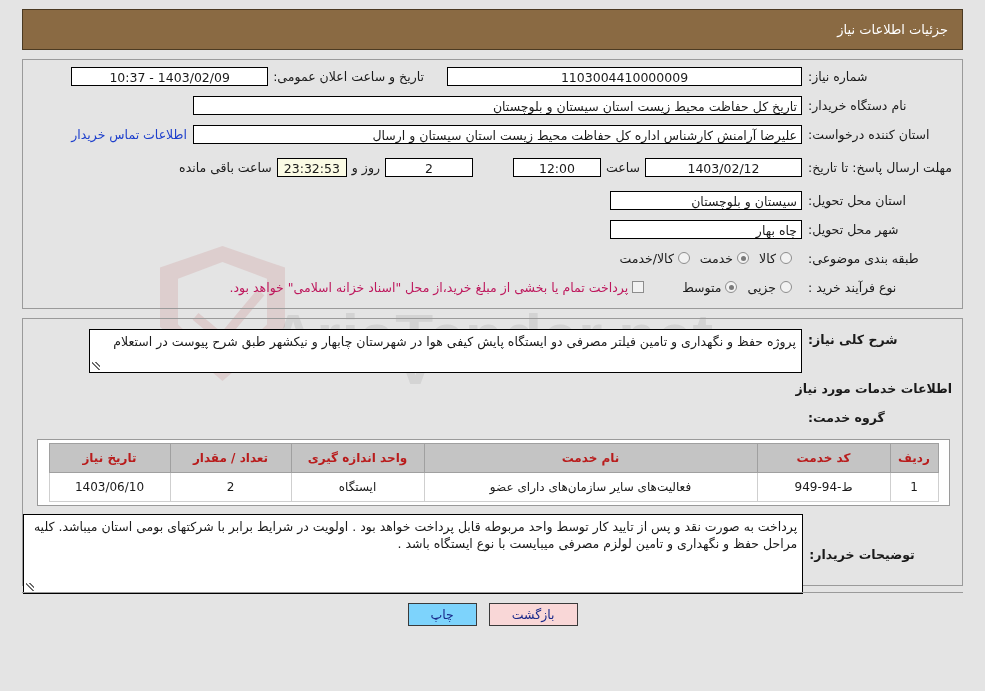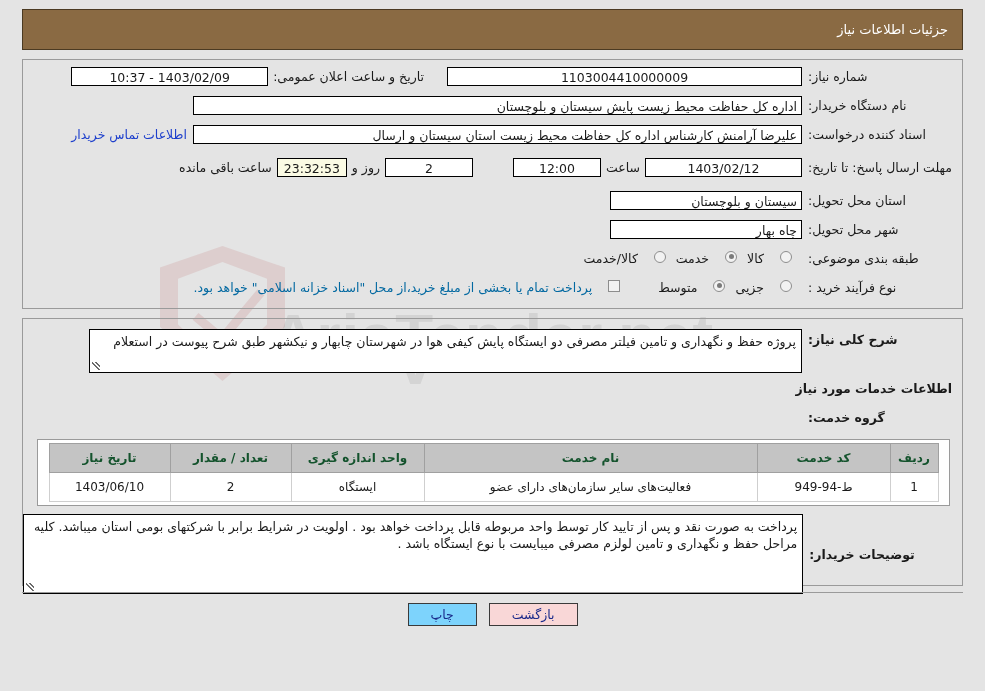--- a/index.html
+++ b/index.html
@@ -153,28 +153,28 @@
   }
   .link {
     color: #1d3fcc;
     font-size: 12.5px;
     padding: 0 6px;
     white-space: nowrap;
     cursor: pointer;
   }
   .tail-note {
     font-size: 12.5px;
-    color: #0369a1;
+    color: #be185d;
     white-space: nowrap;
   }
   
   .radio-wrap {
     display: flex;
-    align-items: flex-start;
-    gap: 16px;
+    align-items: center;
+    gap: 4px;
     padding: 0 10px 0 0;
   }
   .radio {
     width: 12px;
     height: 12px;
     border-radius: 50%;
     border: 1px solid #8d8d8d;
     background: #f2f2f2;
     box-sizing: border-box;
     display: inline-block;
@@ -235,21 +235,21 @@
     width: 890px;
     font-size: 12px;
     background: #ffffff;
     table-layout: fixed;
   }
   table.grid th {
     background: #c4c4c4;
     border: 1px solid #a0a0a0;
     height: 26px;
     font-weight: bold;
-    color: #14532d;
+    color: #b91c1c;
     font-size: 12px;
   }
   table.grid td {
     border: 1px solid #cfcfcf;
     height: 26px;
     text-align: center;
     color: #1a1a1a;
     background: #ffffff;
     font-size: 12px;
   }
@@ -309,25 +309,25 @@
 
     <div class="frow">
       <span class="lbl w150">شماره نیاز:</span>
       <span class="fld num" style="width:355px;">1103004410000009</span>
       <span class="inline-lbl" style="margin-right:18px;">تاریخ و ساعت اعلان عمومی:</span>
       <span class="fld num" style="width:197px;">10:37 - 1403/02/09</span>
     </div>
 
     <div class="frow">
       <span class="lbl w150">نام دستگاه خریدار:</span>
-      <span class="fld rt" style="width:609px;">اداره کل حفاظت محیط زیست پایش سیستان و بلوچستان</span>
-    </div>
-
-    <div class="frow">
-      <span class="lbl w150">اسناد کننده درخواست:</span>
+      <span class="fld rt" style="width:609px;">تاریخ کل حفاظت محیط زیست استان سیستان و بلوچستان</span>
+    </div>
+
+    <div class="frow">
+      <span class="lbl w150">استان کننده درخواست:</span>
       <span class="fld rt" style="width:609px;">علیرضا آرامنش کارشناس اداره کل حفاظت محیط زیست استان سیستان و ارسال</span>
       <span class="link">اطلاعات تماس خریدار</span>
     </div>
 
     <div class="frow" style="height:34px;">
       <span class="lbl w150 two">مهلت ارسال پاسخ: تا تاریخ:</span>
       <span class="fld num" style="width:157px;">1403/02/12</span>
       <span class="inline-lbl">ساعت</span>
       <span class="fld num" style="width:88px;">12:00</span>
       <span style="width:40px;"></span>

